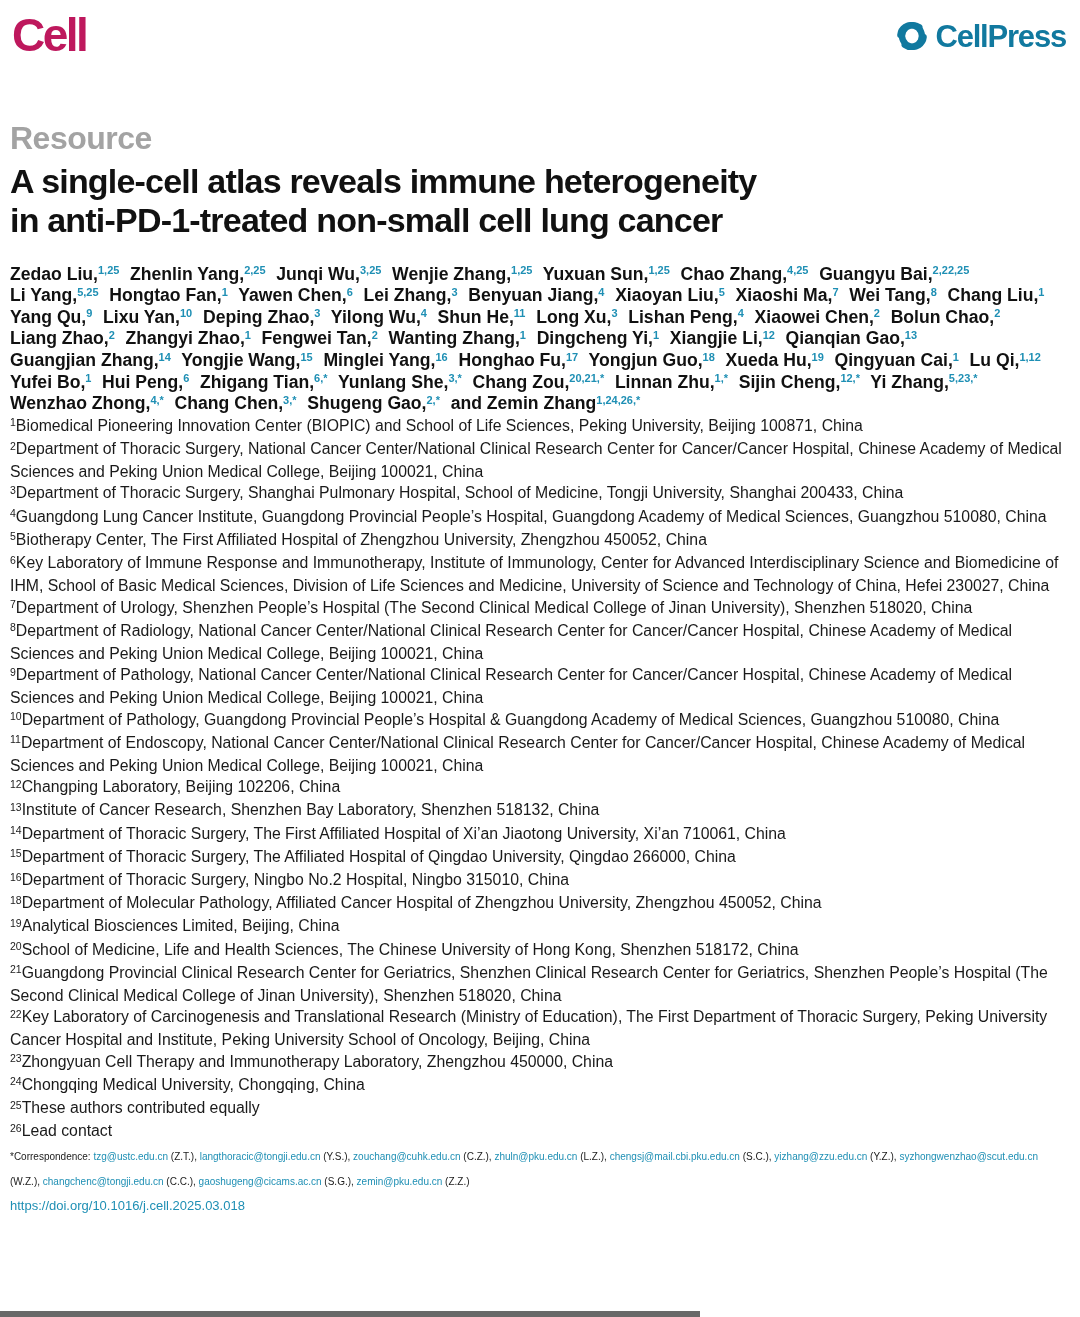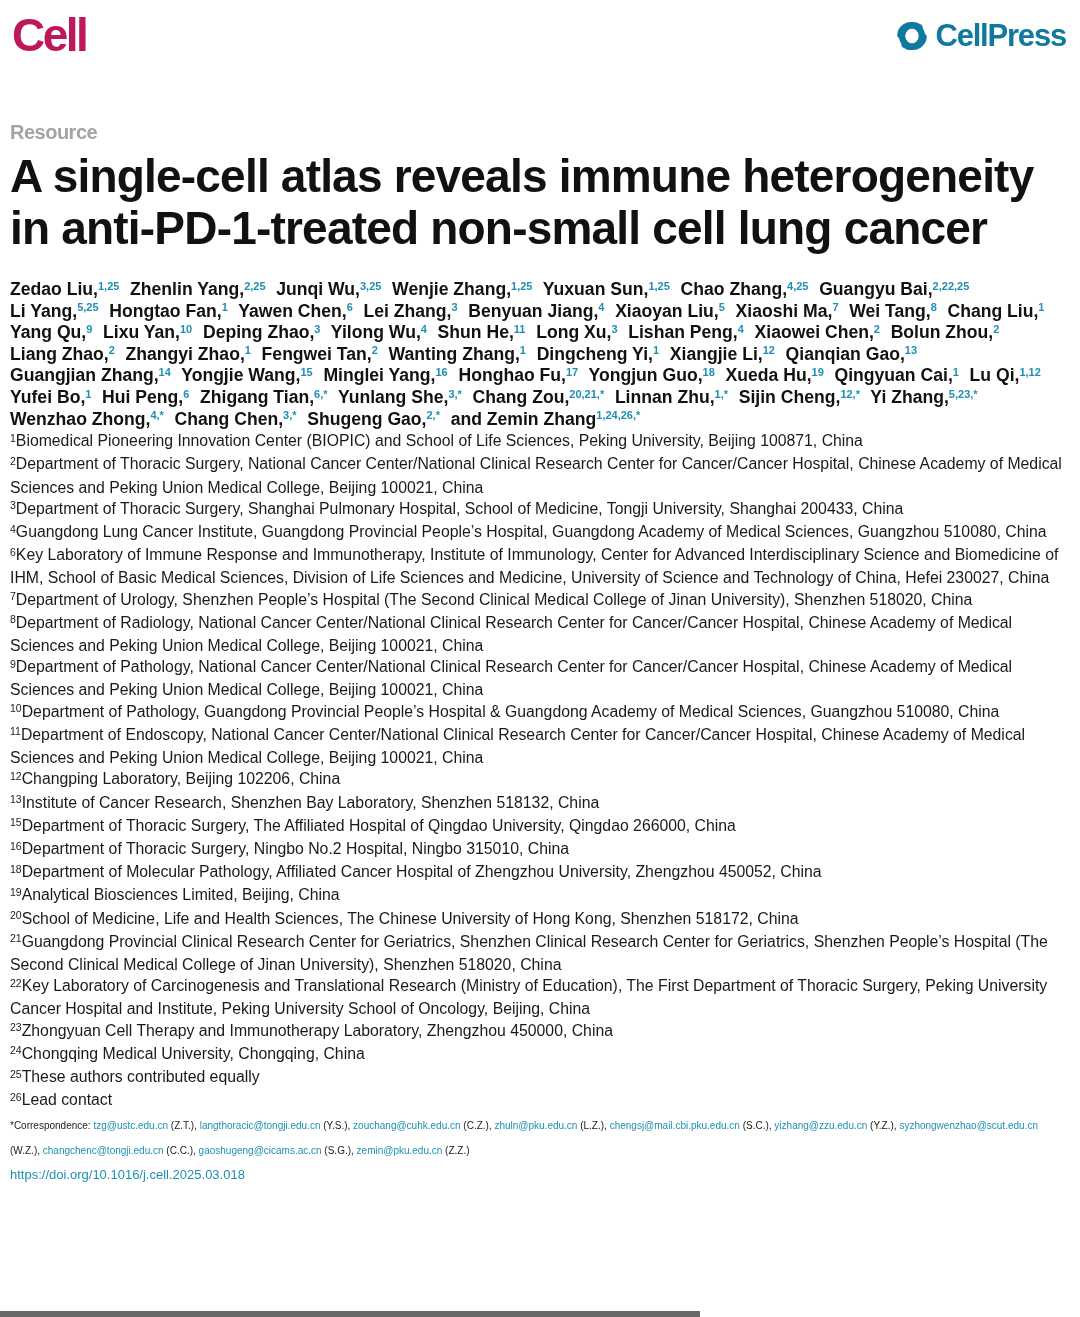--- a/index.html
+++ b/index.html
@@ -6,27 +6,27 @@
   body{
     width:1080px;height:1317px;position:relative;overflow:hidden;
     font-family:"Liberation Sans",sans-serif;color:#1a1a1a;
     -webkit-font-smoothing:antialiased;
   }
   .page{padding:0 10px;}
 
   
   .masthead{display:flex;justify-content:space-between;align-items:flex-start;padding:12px 4px 0 2px;}
   .cell-logo{font-size:46px;font-weight:bold;color:#be185d;letter-spacing:-2.5px;line-height:1;}
-  .cellpress{display:flex;align-items:flex-start;gap:7px;margin-top:8px;}
+  .cellpress{display:flex;align-items:center;gap:7px;margin-top:8px;}
   .cp-icon{width:32px;height:32px;display:inline-block;}
   .cp-text{font-size:31px;font-weight:bold;color:#11799f;letter-spacing:-1.2px;line-height:1;}
 
   
-  .section-label{margin-top:64px;font-size:20px;font-weight:bold;color:#a3a3a3;letter-spacing:-0.5px;line-height:1;}
-  h1.title{margin:8px 0 18px 0;font-size:46px;font-weight:bold;color:#111;line-height:1.14;letter-spacing:-0.8px;}
+  .section-label{margin-top:64px;font-size:32px;font-weight:bold;color:#a3a3a3;letter-spacing:-0.5px;line-height:1;}
+  h1.title{margin:8px 0 18px 0;font-size:34px;font-weight:bold;color:#111;line-height:1.14;letter-spacing:-0.8px;}
 
   
   .authors{margin-top:24px;font-size:17.6px;font-weight:bold;color:#111;line-height:1.23;}
   .author{white-space:nowrap;margin-right:0.33em;}
   .author .sup{font-size:11px;font-weight:bold;color:#1e8fb4;position:relative;top:-0.48em;letter-spacing:0;}
 
   
   .affiliations{font-size:15.8px;line-height:21.2px;color:#1a1a1a;}
   .affil .asup{font-size:10.5px;position:relative;top:-0.42em;}
 
@@ -103,21 +103,21 @@
       <span class="author"><span class="a-name">Yilong Wu,</span><span class="sup">4</span></span>
     
       <span class="author"><span class="a-name">Shun He,</span><span class="sup">11</span></span>
     
       <span class="author"><span class="a-name">Long Xu,</span><span class="sup">3</span></span>
     
       <span class="author"><span class="a-name">Lishan Peng,</span><span class="sup">4</span></span>
     
       <span class="author"><span class="a-name">Xiaowei Chen,</span><span class="sup">2</span></span>
     
-      <span class="author"><span class="a-name">Bolun Zhou,</span><span class="sup">2</span></span>
+      <span class="author"><span class="a-name">Bolun Chao,</span><span class="sup">2</span></span>
     
       <span class="author"><span class="a-name">Liang Zhao,</span><span class="sup">2</span></span>
     
       <span class="author"><span class="a-name">Zhangyi Zhao,</span><span class="sup">1</span></span>
     
       <span class="author"><span class="a-name">Fengwei Tan,</span><span class="sup">2</span></span>
     
       <span class="author"><span class="a-name">Wanting Zhang,</span><span class="sup">1</span></span>
     
       <span class="author"><span class="a-name">Dingcheng Yi,</span><span class="sup">1</span></span>
@@ -171,37 +171,39 @@
   <div class="affiliations">
 
       <div class="affil"><span class="asup">1</span><span class="atext">Biomedical Pioneering Innovation Center (BIOPIC) and School of Life Sciences, Peking University, Beijing 100871, China</span></div>
 
       <div class="affil"><span class="asup">2</span><span class="atext">Department of Thoracic Surgery, National Cancer Center/National Clinical Research Center for Cancer/Cancer Hospital, Chinese Academy of Medical Sciences and Peking Union Medical College, Beijing 100021, China</span></div>
 
       <div class="affil"><span class="asup">3</span><span class="atext">Department of Thoracic Surgery, Shanghai Pulmonary Hospital, School of Medicine, Tongji University, Shanghai 200433, China</span></div>
 
       <div class="affil"><span class="asup">4</span><span class="atext">Guangdong Lung Cancer Institute, Guangdong Provincial People’s Hospital, Guangdong Academy of Medical Sciences, Guangzhou 510080, China</span></div>
 
+      <div class="affil"><span class="asup">5</span><span class="atext">Biotherapy Center, The First Affiliated Hospital of Zhengzhou University, Zhengzhou 450052, China</span></div>
 
       <div class="affil"><span class="asup">6</span><span class="atext">Key Laboratory of Immune Response and Immunotherapy, Institute of Immunology, Center for Advanced Interdisciplinary Science and Biomedicine of IHM, School of Basic Medical Sciences, Division of Life Sciences and Medicine, University of Science and Technology of China, Hefei 230027, China</span></div>
 
       <div class="affil"><span class="asup">7</span><span class="atext">Department of Urology, Shenzhen People’s Hospital (The Second Clinical Medical College of Jinan University), Shenzhen 518020, China</span></div>
 
       <div class="affil"><span class="asup">8</span><span class="atext">Department of Radiology, National Cancer Center/National Clinical Research Center for Cancer/Cancer Hospital, Chinese Academy of Medical Sciences and Peking Union Medical College, Beijing 100021, China</span></div>
 
       <div class="affil"><span class="asup">9</span><span class="atext">Department of Pathology, National Cancer Center/National Clinical Research Center for Cancer/Cancer Hospital, Chinese Academy of Medical Sciences and Peking Union Medical College, Beijing 100021, China</span></div>
 
       <div class="affil"><span class="asup">10</span><span class="atext">Department of Pathology, Guangdong Provincial People’s Hospital &amp; Guangdong Academy of Medical Sciences, Guangzhou 510080, China</span></div>
 
       <div class="affil"><span class="asup">11</span><span class="atext">Department of Endoscopy, National Cancer Center/National Clinical Research Center for Cancer/Cancer Hospital, Chinese Academy of Medical Sciences and Peking Union Medical College, Beijing 100021, China</span></div>
 
       <div class="affil"><span class="asup">12</span><span class="atext">Changping Laboratory, Beijing 102206, China</span></div>
 
       <div class="affil"><span class="asup">13</span><span class="atext">Institute of Cancer Research, Shenzhen Bay Laboratory, Shenzhen 518132, China</span></div>
 
+      <div class="affil"><span class="asup">14</span><span class="atext">Department of Thoracic Surgery, The First Affiliated Hospital of Xi’an Jiaotong University, Xi’an 710061, China</span></div>
 
       <div class="affil"><span class="asup">15</span><span class="atext">Department of Thoracic Surgery, The Affiliated Hospital of Qingdao University, Qingdao 266000, China</span></div>
 
       <div class="affil"><span class="asup">16</span><span class="atext">Department of Thoracic Surgery, Ningbo No.2 Hospital, Ningbo 315010, China</span></div>
 
 
       <div class="affil"><span class="asup">18</span><span class="atext">Department of Molecular Pathology, Affiliated Cancer Hospital of Zhengzhou University, Zhengzhou 450052, China</span></div>
 
       <div class="affil"><span class="asup">19</span><span class="atext">Analytical Biosciences Limited, Beijing, China</span></div>
 

